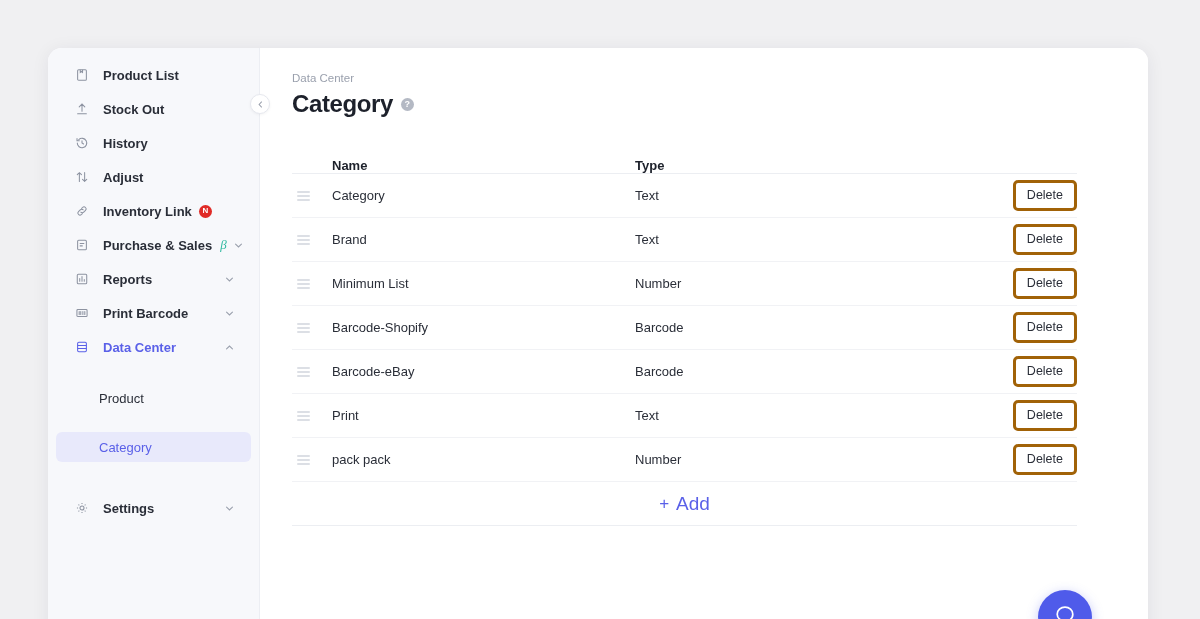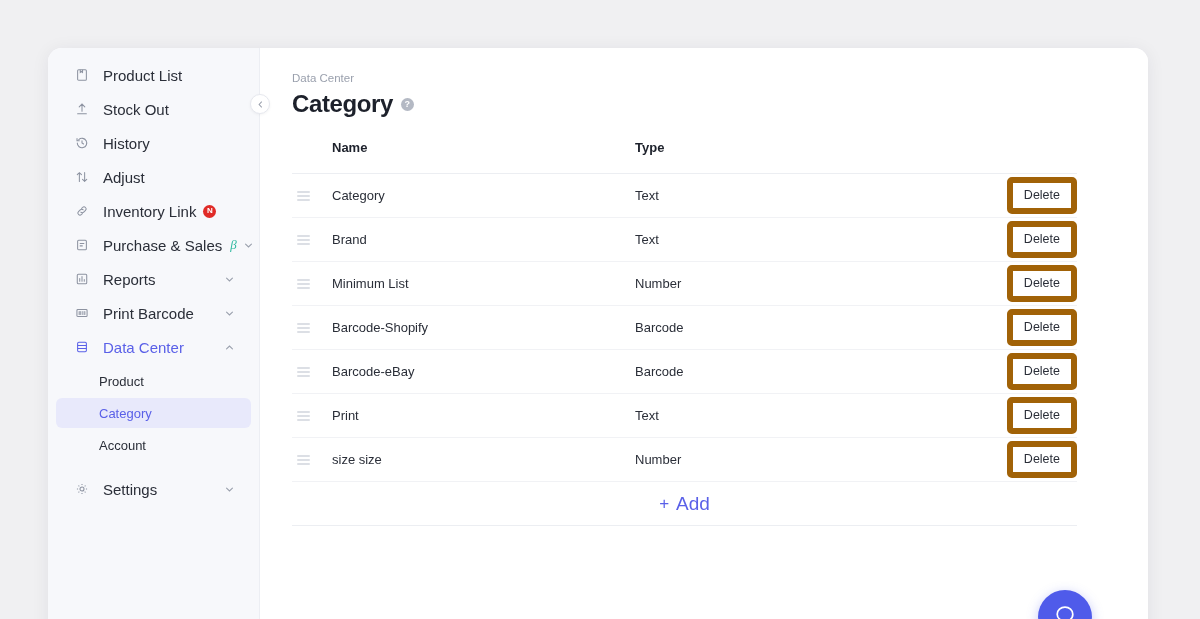--- a/index.html
+++ b/index.html
@@ -87,23 +87,24 @@
   }
   .nav-item .ico {
     width: 16px; height: 16px;
     margin-right: 13px;
     flex: 0 0 16px;
     display: flex; align-items: center; justify-content: center;
     color: #8d93a1;
   }
   .nav-item .ico svg { display: block; }
   .nav-label {
-    font-size: 15px;
+    font-size: 13px;
     color: #2a2e38;
     white-space: nowrap;
+    font-weight: bold;
   }
   .nav-item.active .nav-label { color: #5a60e8; }
   .nav-item.active .ico { color: #5a60e8; }
 
   .nav-spacer { flex: 1 1 auto; }
 
   .chev {
     width: 12px; height: 12px;
     color: #9aa0ad;
     display: flex; align-items: center; justify-content: center;
@@ -131,21 +132,21 @@
     font-family: "Liberation Serif", serif;
     font-style: italic;
   }
 
   
   .nav-sub {
     height: 30px;
     display: flex;
     align-items: center;
     padding-left: 43px;
-    margin: 2px 8px;
+    margin: 19px 8px;
     border-radius: 6px;
     cursor: pointer;
   }
   .nav-sub span {
     font-size: 13px;
     color: #2a2e38;
   }
   .nav-sub.selected { background: #e8e9fb; }
   .nav-sub.selected span { color: #5a60e8; }
 
@@ -208,21 +209,21 @@
     justify-content: center;
     margin-left: 8px;
     cursor: pointer;
     line-height: 1;
   }
 
   
   .tbl { width: 785px; }
   .tbl-head {
     display: flex;
-    align-items: flex-start;
+    align-items: flex-end;
     height: 34px;
     border-bottom: 1px solid #eceef2;
     padding-left: 40px;
   }
   .th {
     font-size: 13px;
     font-weight: bold;
     color: #1d212b;
   }
   .col-name { width: 303px; }
@@ -260,21 +261,21 @@
     color: #2a2e38;
   }
   .cell.name { width: 303px; }
   .cell.type { flex: 1; }
   .act-cell {
     width: 62px;
     display: flex;
     justify-content: flex-end;
   }
   .btn-delete {
-    border: 6px solid #a16207;
+    border: 3px solid #a16207;
     background: #fff;
     border-radius: 5px;
     font-size: 12.5px;
     color: #2a2e38;
     padding: 5px 11px;
     cursor: pointer;
     font-family: "Liberation Sans", sans-serif;
     line-height: 1.2;
   }
 
@@ -440,23 +441,20 @@
             </svg>
         </span>
       </div>
 
       <div class="nav-sub">
         <span>Product</span>
       </div>
       <div class="nav-sub selected">
         <span>Category</span>
       </div>
-      <div class="nav-sub">
-        <span>Account</span>
-      </div>
 
       <div class="nav-gap"></div>
 
       <div class="nav-item">
         <span class="ico">
           <svg width="14" height="14" viewBox="0 0 16 16" fill="none" stroke="currentColor" stroke-width="1.2">
             <circle cx="8" cy="8" r="2.3"></circle>
             <path d="M8 2.2v1.3M8 12.5v1.3M13.8 8h-1.3M3.5 8H2.2M12 4l-.9.9M4.9 11.1l-.9.9M12 12l-.9-.9M4.9 4.9L4 4"></path>
           </svg>
         </span>
@@ -583,21 +581,21 @@
             </div>
           </div>
           <div class="tbl-row">
             <div class="drag-handle">
               <span class="bars">
                 <i></i>
                 <i></i>
                 <i></i>
               </span>
             </div>
-            <div class="cell name">size size</div>
+            <div class="cell name">pack pack</div>
             <div class="cell type">Number</div>
             <div class="act-cell">
               <button class="btn-delete">Delete</button>
             </div>
           </div>
         </div>
 
       <div class="add-row">
         <span class="plus">+</span>
         <span class="lbl">Add</span>

